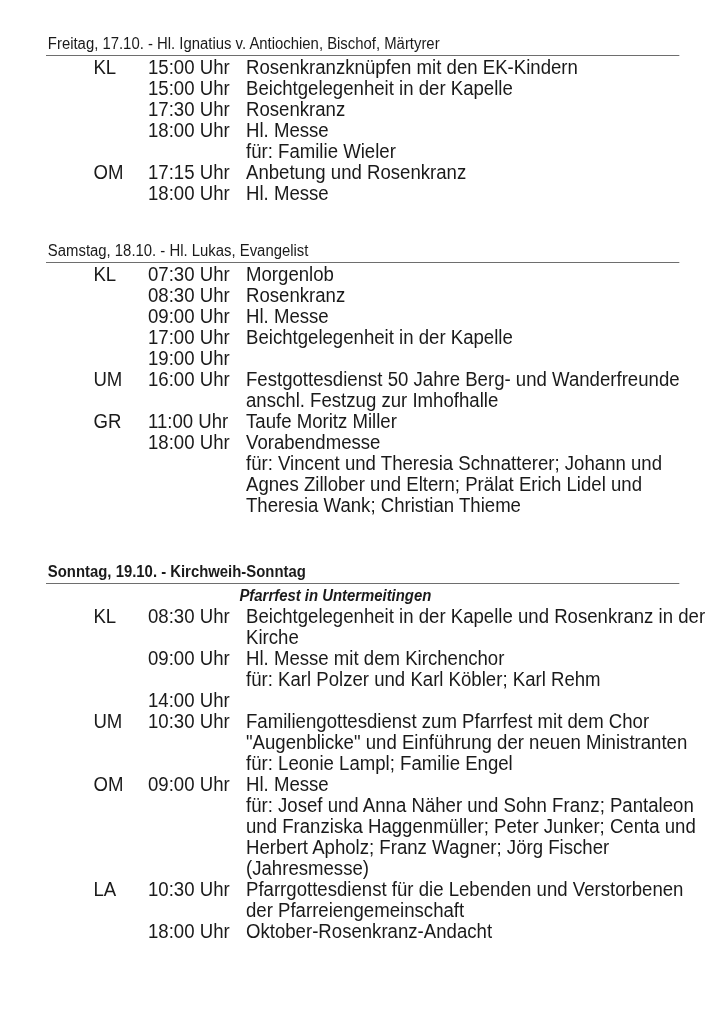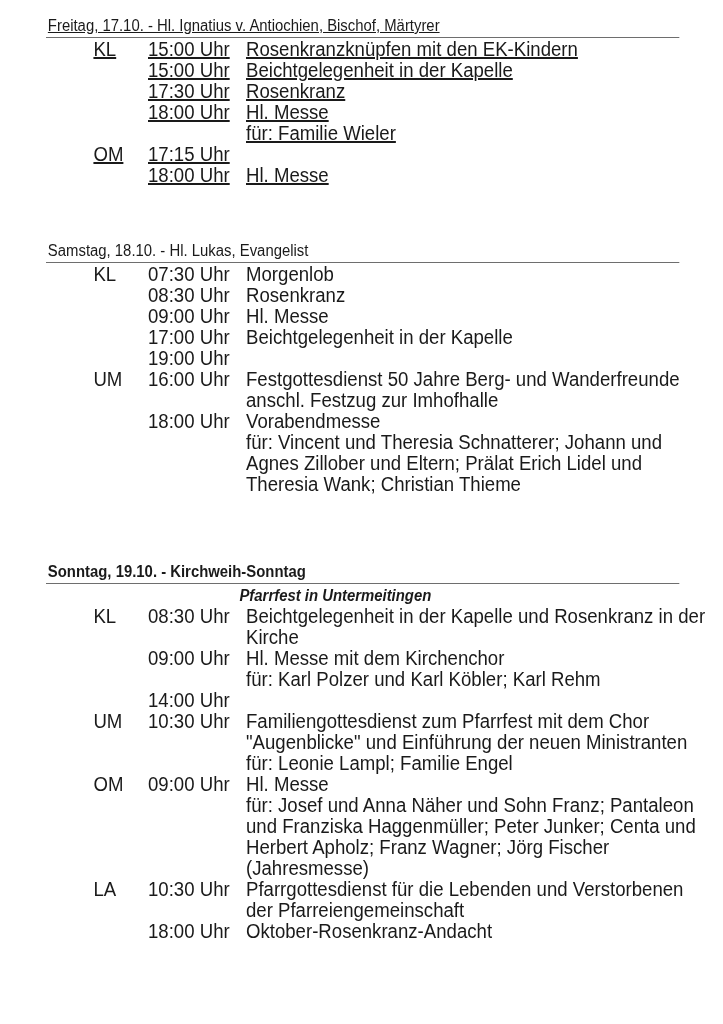--- a/index.html
+++ b/index.html
@@ -86,21 +86,21 @@
       white-space: nowrap;
       transform: scaleX(0.93);
       transform-origin: left center;
     }
   </style>
 </head>
 <body>
 
 <div class="page">
 
-  <section class="day" style="top:16px;text-decoration:underline;">
+  <section class="day" style="top:34px;">
     <div class="day-header">Freitag, 17.10. - Hl. Ignatius v. Antiochien, Bischof, Märtyrer</div>
     <div class="rows">
       <div class="row">
         <span class="loc">KL</span>
         <span class="time">15:00 Uhr</span>
         <span class="desc">
           <span class="line">Rosenkranzknüpfen mit den EK-Kindern</span>
         </span>
       </div>
       <div class="row">
@@ -121,20 +121,23 @@
         <span class="loc"></span>
         <span class="time">18:00 Uhr</span>
         <span class="desc">
           <span class="line">Hl. Messe</span>
           <span class="line">für: Familie Wieler</span>
         </span>
       </div>
       <div class="row">
         <span class="loc">OM</span>
         <span class="time">17:15 Uhr</span>
+        <span class="desc">
+          <span class="line">Anbetung und Rosenkranz</span>
+        </span>
       </div>
       <div class="row">
         <span class="loc"></span>
         <span class="time">18:00 Uhr</span>
         <span class="desc">
           <span class="line">Hl. Messe</span>
         </span>
       </div>
     </div>
   </section>
@@ -173,20 +176,27 @@
       <div class="row">
         <span class="loc"></span>
         <span class="time">19:00 Uhr</span>
       </div>
       <div class="row">
         <span class="loc">UM</span>
         <span class="time">16:00 Uhr</span>
         <span class="desc">
           <span class="line">Festgottesdienst 50 Jahre Berg- und Wanderfreunde</span>
           <span class="line">anschl. Festzug zur Imhofhalle</span>
+        </span>
+      </div>
+      <div class="row">
+        <span class="loc">GR</span>
+        <span class="time">11:00 Uhr</span>
+        <span class="desc">
+          <span class="line">Taufe Moritz Miller</span>
         </span>
       </div>
       <div class="row">
         <span class="loc"></span>
         <span class="time">18:00 Uhr</span>
         <span class="desc">
           <span class="line">Vorabendmesse</span>
           <span class="line">für: Vincent und Theresia Schnatterer; Johann und</span>
           <span class="line">Agnes Zillober und Eltern; Prälat Erich Lidel und</span>
           <span class="line">Theresia Wank; Christian Thieme</span>

